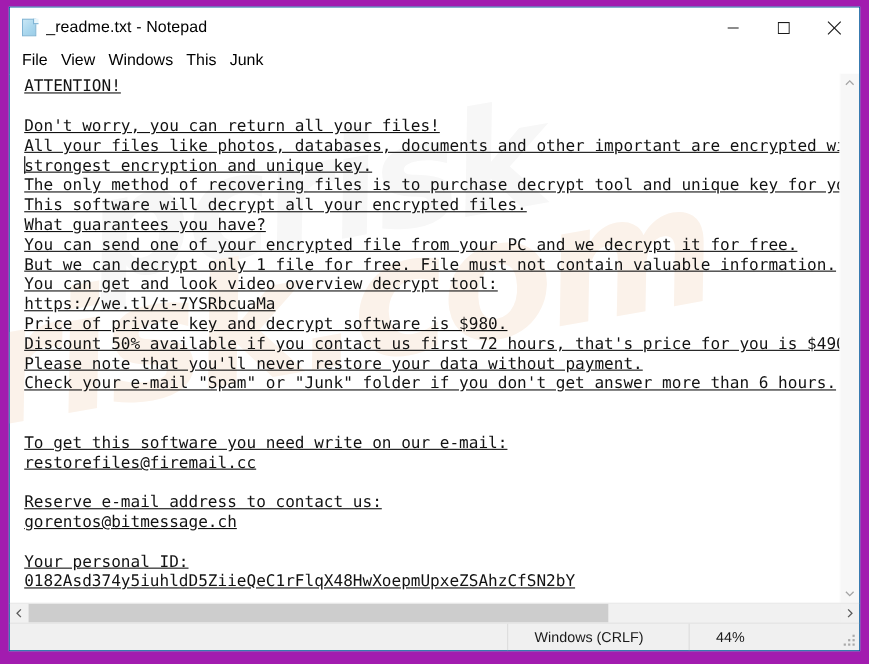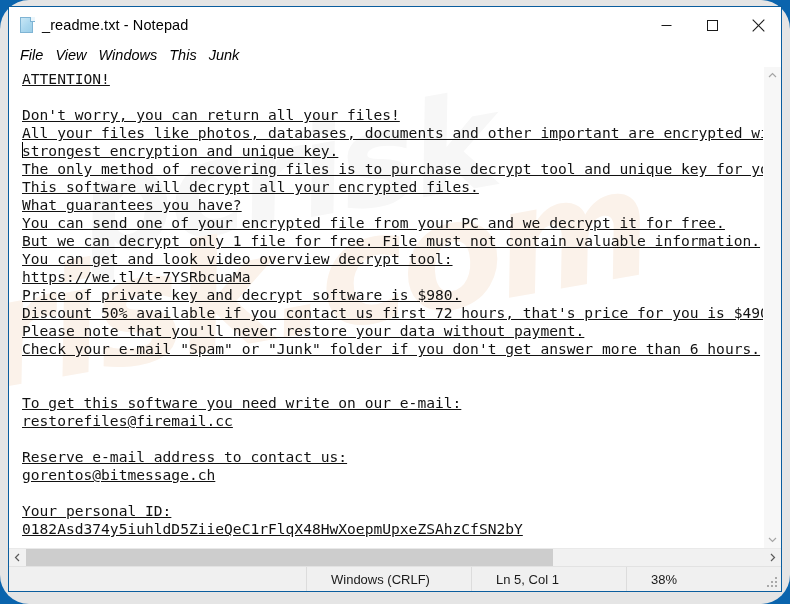--- a/index.html
+++ b/index.html
@@ -93,21 +93,20 @@
 
   
   #menubar {
     height: 24px;
     flex: 0 0 24px;
     background: #ffffff;
     display: flex;
     align-items: center;
     padding-left: 11px;
     gap: 0px;
-    font-style: italic;
   }
   .menu-item {
     font-size: 14.5px;
     color: #000000;
     padding: 0 7px 0 0;
     margin-right: 5px;
     white-space: nowrap;
     line-height: 20px;
   }
 
@@ -283,21 +282,21 @@
   #sb-grip i {
     position: absolute;
     width: 2px;
     height: 2px;
     background: #a9a9a9;
   }
 </style>
 </head>
 <body>
 
-<div id="desktop" style="background: #e5e5e5; border-radius: 29px;">
+<div id="desktop" style="background: #a21caf;">
 
   <div id="window">
 
     <div id="titlebar">
       <div id="title-icon">
         <div class="page"></div>
         <div class="fold"></div>
       </div>
       <div id="title-text">_readme.txt - Notepad</div>
 
@@ -391,22 +390,21 @@
         <div class="hs-arrow">
           <svg width="7" height="9" viewBox="0 0 7 9" aria-hidden="true">
             <polyline points="2,1 5.5,4.5 2,8" fill="none" stroke="#5a5a5a" stroke-width="1.2"></polyline>
           </svg>
         </div>
       </div>
 
       <div id="statusbar">
         <div id="sb-spacer"></div>
         <div class="sb-cell" id="sb-encoding">Windows (CRLF)</div>
-        <div class="sb-cell" id="sb-lncol">Ln 5, Col 1</div>
-        <div class="sb-cell" id="sb-zoom">38%</div>
+        <div class="sb-cell" id="sb-zoom">44%</div>
         <div id="sb-grip">
           <i style="left:8px; top:8px;"></i>
           <i style="left:4px; top:8px;"></i>
           <i style="left:0px; top:8px;"></i>
           <i style="left:8px; top:4px;"></i>
           <i style="left:4px; top:4px;"></i>
           <i style="left:8px; top:0px;"></i>
         </div>
       </div>
 

